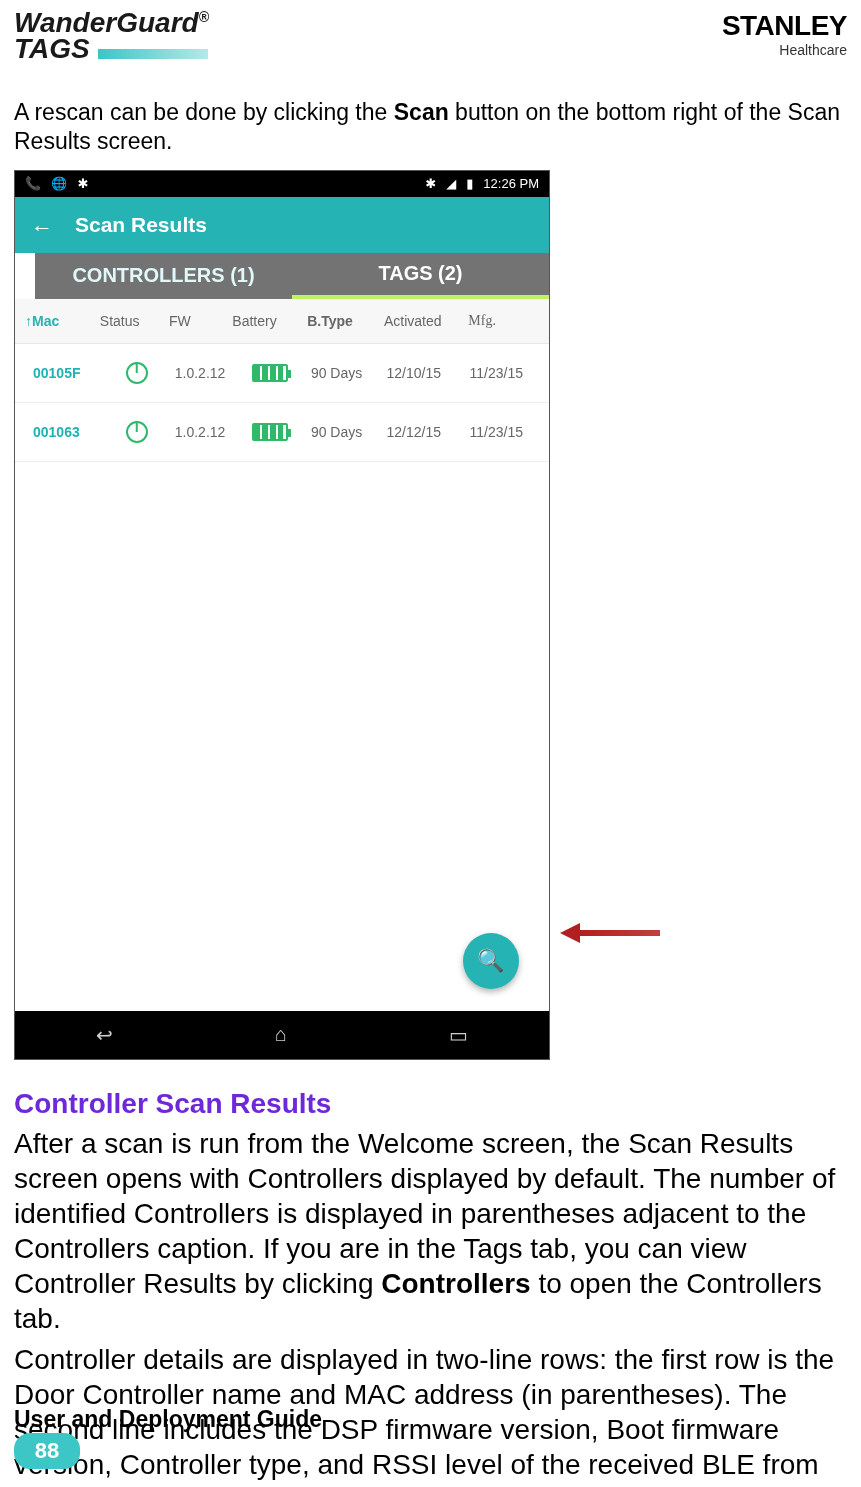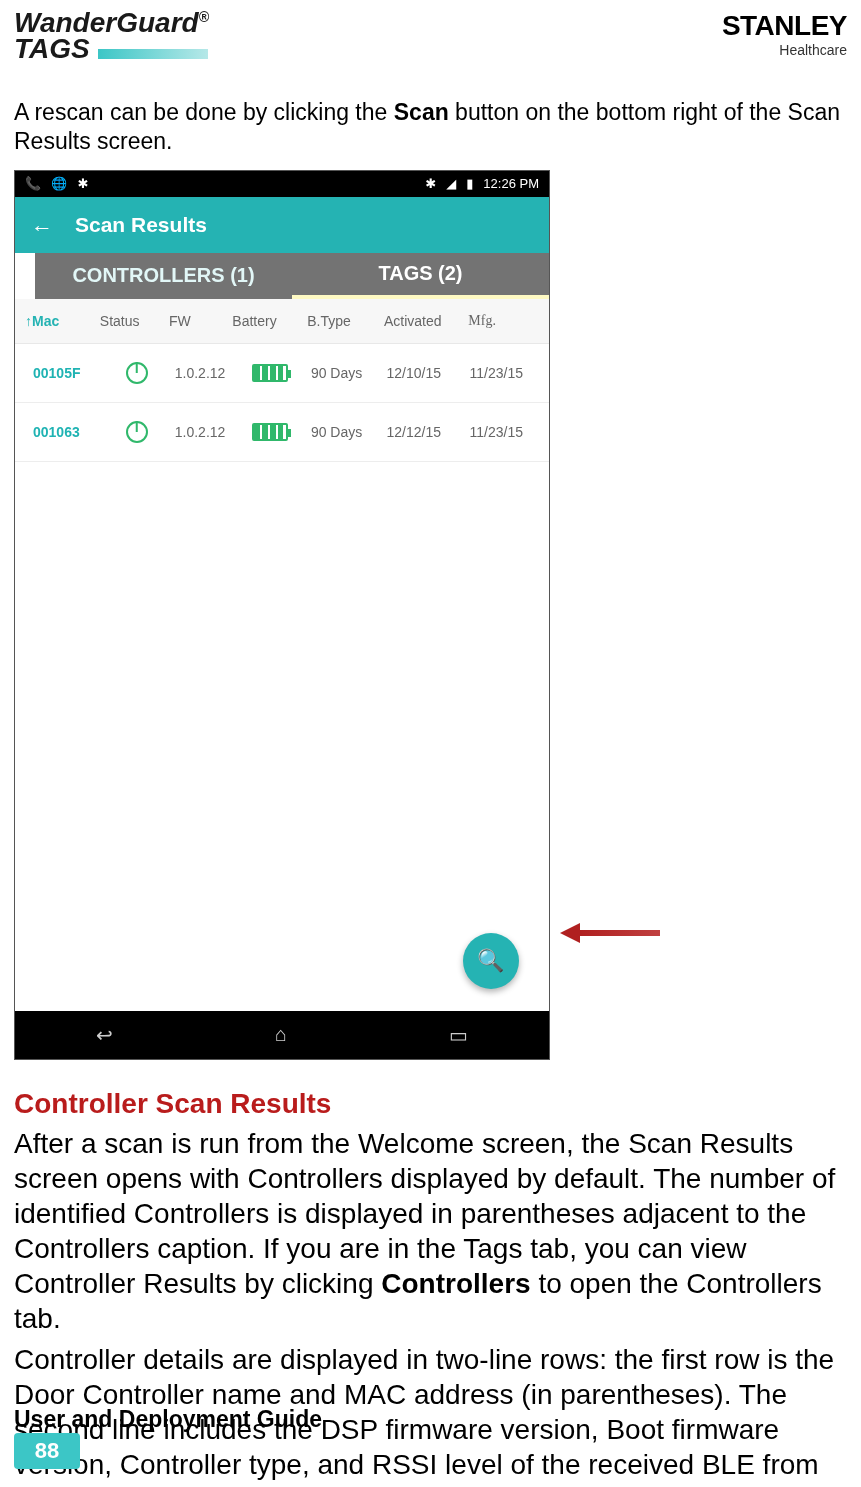--- a/index.html
+++ b/index.html
@@ -17,32 +17,32 @@
     justify-content: space-between;
     align-items: flex-start;
     height: 60px;
   }
   .logo-left { font-weight: 800; font-size: 28px; color:#1a1a1a; line-height:0.9; font-style: italic;}
   .logo-left-accent { display:inline-block; width:110px; height:10px; background:linear-gradient(to right,#3cc6c6,#b6e8e8); vertical-align:middle; margin-left:4px;}
   .logo-right { text-align:right; }
   .logo-right .stan { font-weight:900; font-size:28px; letter-spacing:-0.5px; color:#000;}
   .logo-right .sub { font-size:14px; color:#333;}
   .body-text { font-size:23px; line-height:1.25; margin-top:28px; }
-  .section-title { color:#b91c1c; font-size:28px; font-weight:700; margin-top:28px;}
+  .section-title { color:#6d28d9; font-size:28px; font-weight:700; margin-top:28px;}
   .para { font-size:28px; line-height:1.25; margin-top:6px;}
   .bold { font-weight:800; }
   .footer {
     position:absolute; bottom:18px; left:14px; right:14px;
     display:flex; justify-content:space-between; align-items:flex-start;flex-direction:column;
   }
   .footer-text { font-size:23px; font-weight:700;}
   .page-badge {
     background:#3cc6c6; color:#fff; font-weight:800; font-size:22px;
     width:66px; height:36px; display:flex; align-items:center; justify-content:center;
-    border-radius:4px;
+    border-radius:16px;
   }
   .phone {
     margin-top:14px;
     width:536px; height:890px;
     border:1px solid #555;
     background:#fff;
     position:relative;
     overflow:hidden;
   }
   .statusbar {
@@ -55,32 +55,32 @@
     height:56px; background:#25b3b3; color:#fff;
     display:flex; align-items:center; padding:0 16px; gap:22px;
     font-size:21px; font-weight:600;
   }
   .back-arrow { font-size:22px; }
   .tabs {
     height:46px; background:#737373; display:flex; color:#e2f7f7;
     font-size:20px; font-weight:600;margin-left:20px;
   }
   .tab { flex:1; display:flex; align-items:center; justify-content:center;}
-  .tab.active { color:#fff; border-bottom:4px solid #fef9c3;}
+  .tab.active { color:#fff; border-bottom:4px solid #bef264;}
   .table-header {
     display:flex; align-items:flex-end; padding:14px 10px;
     font-size:14px; color:#666; gap:8px;
     background:#f7f7f7; border-bottom:1px solid #e8e8e8;
   }
   .col-mac { width:70px; color:#25b3b3; font-weight:600;}
   .col-mac .arrow { color:#25b3b3;}
   .col-status { width:64px;}
   .col-fw { width:58px;}
   .col-batt { width:70px;}
-  .col-btype { width:72px;}
+  .col-btype { width:72px;font-weight:bold;}
   .col-act { width:80px;}
   .col-mfg { width:74px;font-family:Liberation Serif, serif;}
   .row {
     display:flex; align-items:center; padding:18px 10px;
     font-size:14px; color:#666; gap:8px;
     border-bottom:1px solid #ededed;
   }
   .row .mac { width:70px; color:#1fb3b3; font-weight:700;margin-left:8px;}
   .row .status { width:64px; display:flex; justify-content:center;}
   .row .fw { width:58px;}

